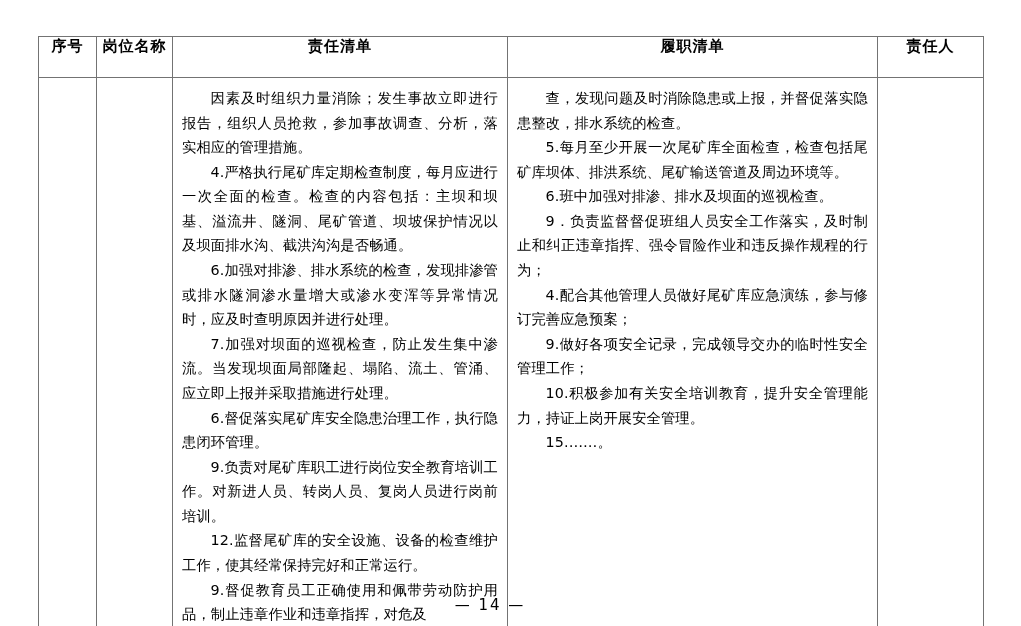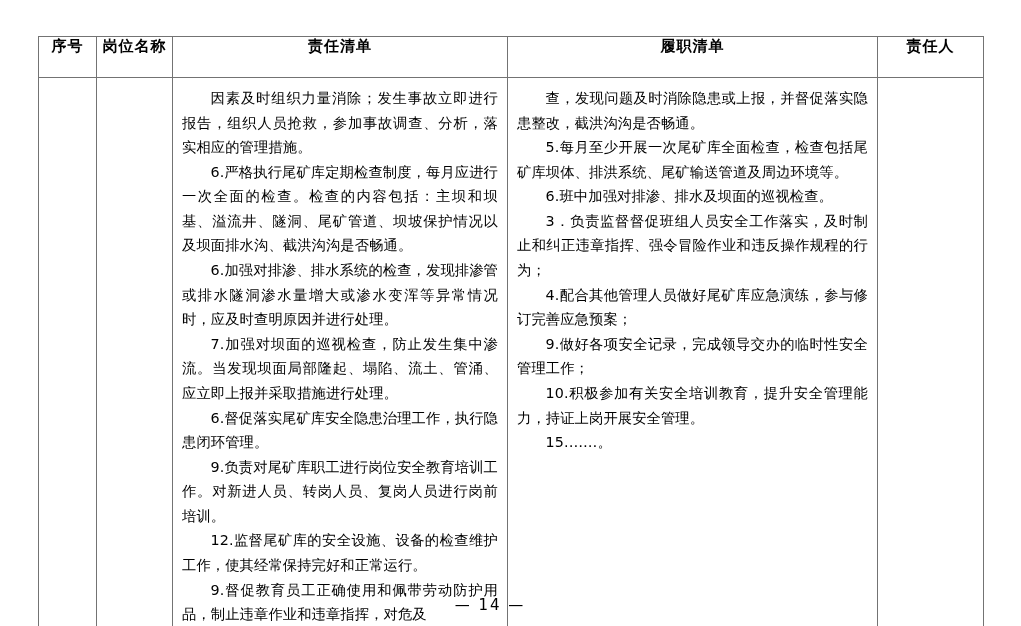--- a/index.html
+++ b/index.html
@@ -105,35 +105,35 @@
             </div>
         </td>
         <td class="body-cell">
           <div class="text-block">
               <p class="noindent"></p>
             </div>
         </td>
         <td class="body-cell">
           <div class="text-block">
             <p>因素及时组织力量消除；发生事故立即进行报告，组织人员抢救，参加事故调查、分析，落实相应的管理措施。</p>
-            <p>6.严格执行尾矿库定期检查制度，每月应进行一次全面的检查。检查的内容包括：主坝和坝基、溢流井、隧洞、尾矿管道、坝坡保护情况以及坝面排水沟、截洪沟沟是否畅通。</p>
+            <p>4.严格执行尾矿库定期检查制度，每月应进行一次全面的检查。检查的内容包括：主坝和坝基、溢流井、隧洞、尾矿管道、坝坡保护情况以及坝面排水沟、截洪沟沟是否畅通。</p>
             <p>6.加强对排渗、排水系统的检查，发现排渗管或排水隧洞渗水量增大或渗水变浑等异常情况时，应及时查明原因并进行处理。</p>
             <p>7.加强对坝面的巡视检查，防止发生集中渗流。当发现坝面局部隆起、塌陷、流土、管涌、应立即上报并采取措施进行处理。</p>
             <p>6.督促落实尾矿库安全隐患治理工作，执行隐患闭环管理。</p>
             <p>9.负责对尾矿库职工进行岗位安全教育培训工作。对新进人员、转岗人员、复岗人员进行岗前培训。</p>
             <p>12.监督尾矿库的安全设施、设备的检查维护工作，使其经常保持完好和正常运行。</p>
             <p>9.督促教育员工正确使用和佩带劳动防护用品，制止违章作业和违章指挥，对危及</p>
           </div>
         </td>
         <td class="body-cell">
           <div class="text-block">
-            <p>查，发现问题及时消除隐患或上报，并督促落实隐患整改，截洪沟沟是否畅通。</p>
+            <p>查，发现问题及时消除隐患或上报，并督促落实隐患整改，排水系统的检查。</p>
             <p>5.每月至少开展一次尾矿库全面检查，检查包括尾矿库坝体、排洪系统、尾矿输送管道及周边环境等。</p>
             <p>6.班中加强对排渗、排水及坝面的巡视检查。</p>
-            <p>3．负责监督督促班组人员安全工作落实，及时制止和纠正违章指挥、强令冒险作业和违反操作规程的行为；</p>
+            <p>9．负责监督督促班组人员安全工作落实，及时制止和纠正违章指挥、强令冒险作业和违反操作规程的行为；</p>
             <p>4.配合其他管理人员做好尾矿库应急演练，参与修订完善应急预案；</p>
             <p>9.做好各项安全记录，完成领导交办的临时性安全管理工作；</p>
             <p>10.积极参加有关安全培训教育，提升安全管理能力，持证上岗开展安全管理。</p>
             <p>15.……。</p>
           </div>
         </td>
         <td class="body-cell">
           <div class="text-block">
               <p class="noindent"></p>
             </div>

